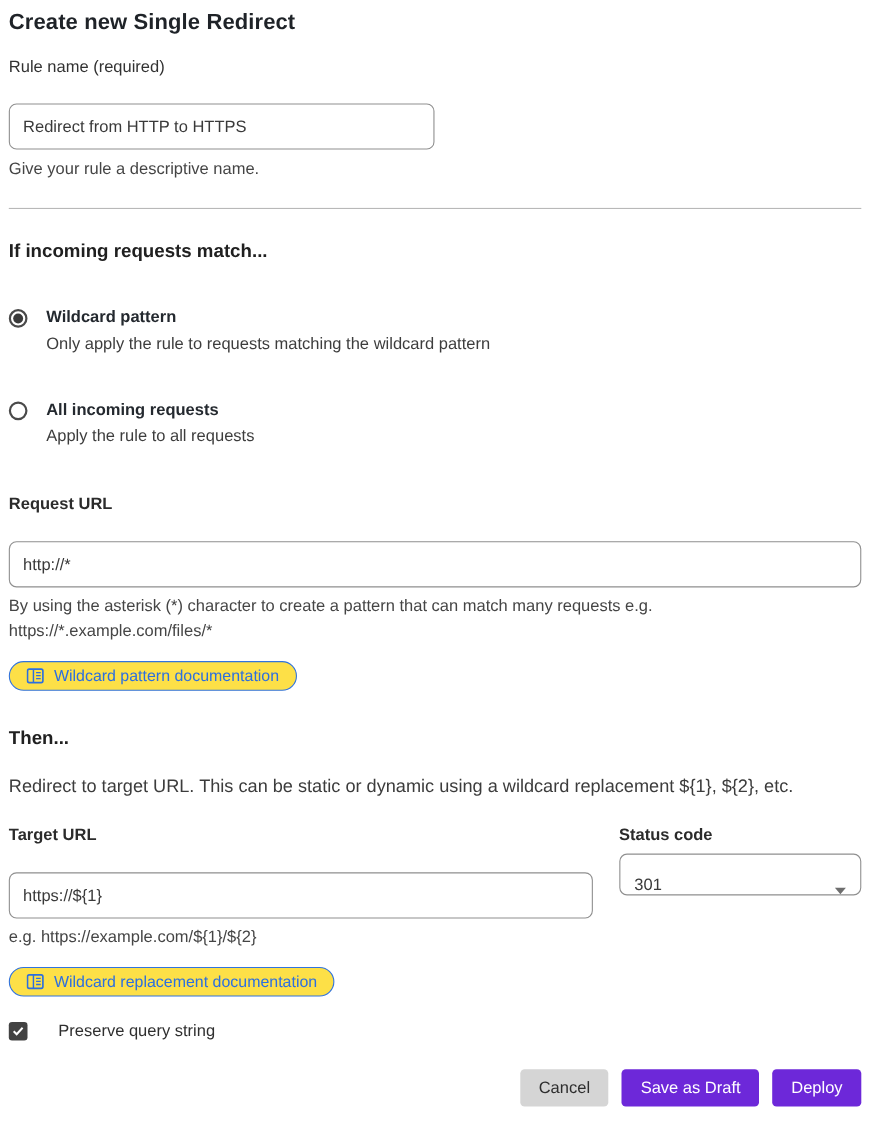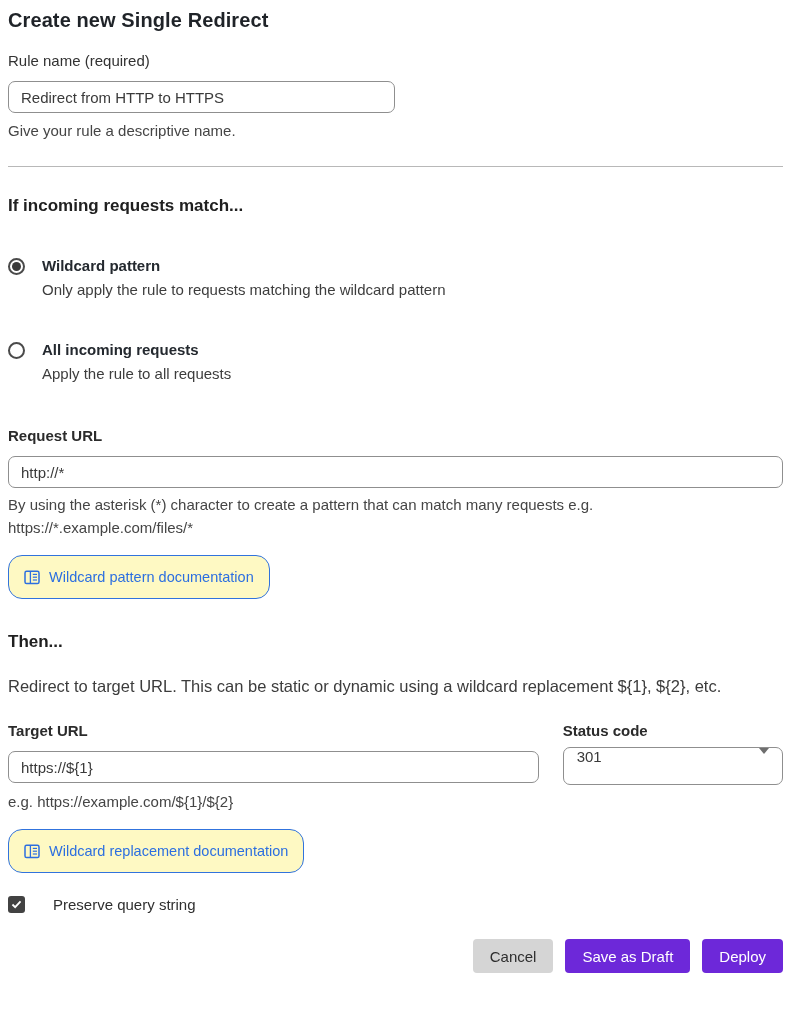--- a/index.html
+++ b/index.html
@@ -10,22 +10,22 @@
     color: #2f2f2f;
   }
   .container { width: 791px; height: 1032px; padding: 6px 8px; }
 
   h1.page-title { font-size: 20px; font-weight: 700; color: #1f2328; margin-top: 3px; letter-spacing: .1px; }
 
   .field-label { font-size: 15px; color: #323232; margin-top: 20px; }
   .field-label.bold { font-weight: 700; color: #2b2b2b; }
 
   .text-input {
-    display: block; height: 32px; border: 1px solid #8f8f8f; border-radius: 7px;
-    padding: 0 12px; font-size: 15px; color: #3a3a3a; margin-top: 12px;
+    display: block; height: 42px; border: 1px solid #8f8f8f; border-radius: 7px;
+    padding: 0 12px; font-size: 15px; color: #3a3a3a; margin-top: 25px;
     font-family: "Liberation Sans", sans-serif; background: #fff; outline: none; width: 100%;
   }
   .rule-name-input { width: 387px; }
 
   .help-text { font-size: 15px; color: #454545; margin-top: 6px; line-height: 23px; }
 
   hr.divider { border: none; border-top: 1px solid #b8b8b8; margin-top: 24px; }
 
   h2.section-heading { font-size: 17px; font-weight: 700; color: #202020; margin-top: 29px; }
 
@@ -37,33 +37,33 @@
   .radio-circle.checked::after {
     content: ""; position: absolute; left: 2px; top: 2px; width: 9px; height: 9px;
     background: #3a3a3a; border-radius: 50%;
   }
   .radio-texts { display: flex; flex-direction: column; }
   .radio-label { font-size: 15px; font-weight: 700; color: #24292f; line-height: 20px; }
   .radio-desc { font-size: 15px; color: #3d3d3d; margin-top: 4px; line-height: 20px; }
 
   .doc-button {
     display: inline-flex; align-items: center; gap: 9px;
-    border: 1.5px solid #3173dd; color: #2c6fe0; background: #fef9c3;
-    border-radius: 14px; padding: 0 15px; height: 44px; font-size: 14.5px;
+    border: 1.5px solid #3173dd; color: #2c6fe0; background: #fde047;
+    border-radius: 14px; padding: 0 15px; height: 27px; font-size: 14.5px;
     font-family: "Liberation Sans", sans-serif; cursor: pointer; margin-top: 16px;
   }
 
   .then-paragraph { font-size: 16.5px; color: #3c3c3c; margin-top: 25px; }
 
   .row { display: flex; gap: 24px; }
   .col-target { width: 542px; }
   .col-status { width: 225px; }
   .row .field-label { margin-top: 26px; }
   .select-box {
-    display: flex; align-items: flex-start; justify-content: space-between;
+    display: flex; align-items: flex-end; justify-content: space-between;
     height: 38px; border: 1px solid #8f8f8f; border-radius: 7px;
     padding: 0 13px; font-size: 15px; color: #3a3a3a; margin-top: 8px;
     background: #fff; cursor: pointer;
   }
   .caret-down {
     width: 0; height: 0; border-left: 5px solid transparent;
     border-right: 5px solid transparent; border-top: 6px solid #6e6e6e;
   }
 
   .checkbox-row { display: flex; align-items: center; gap: 28px; margin-top: 23px; cursor: pointer; }

